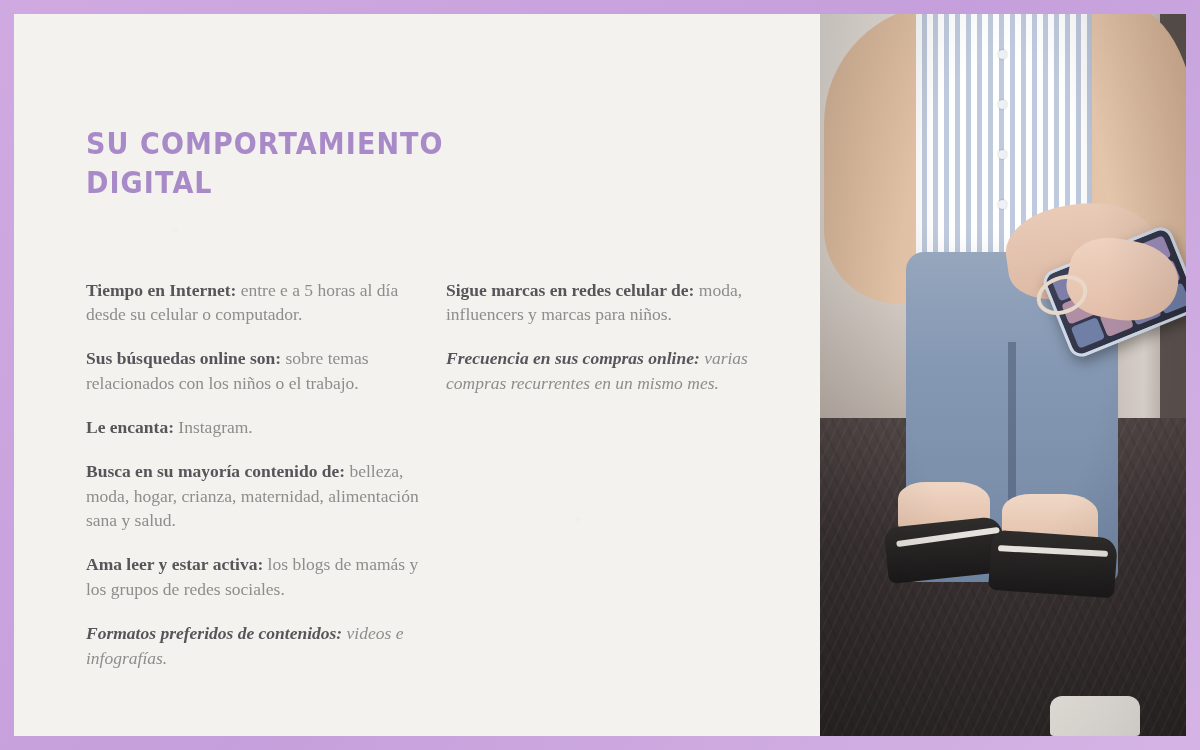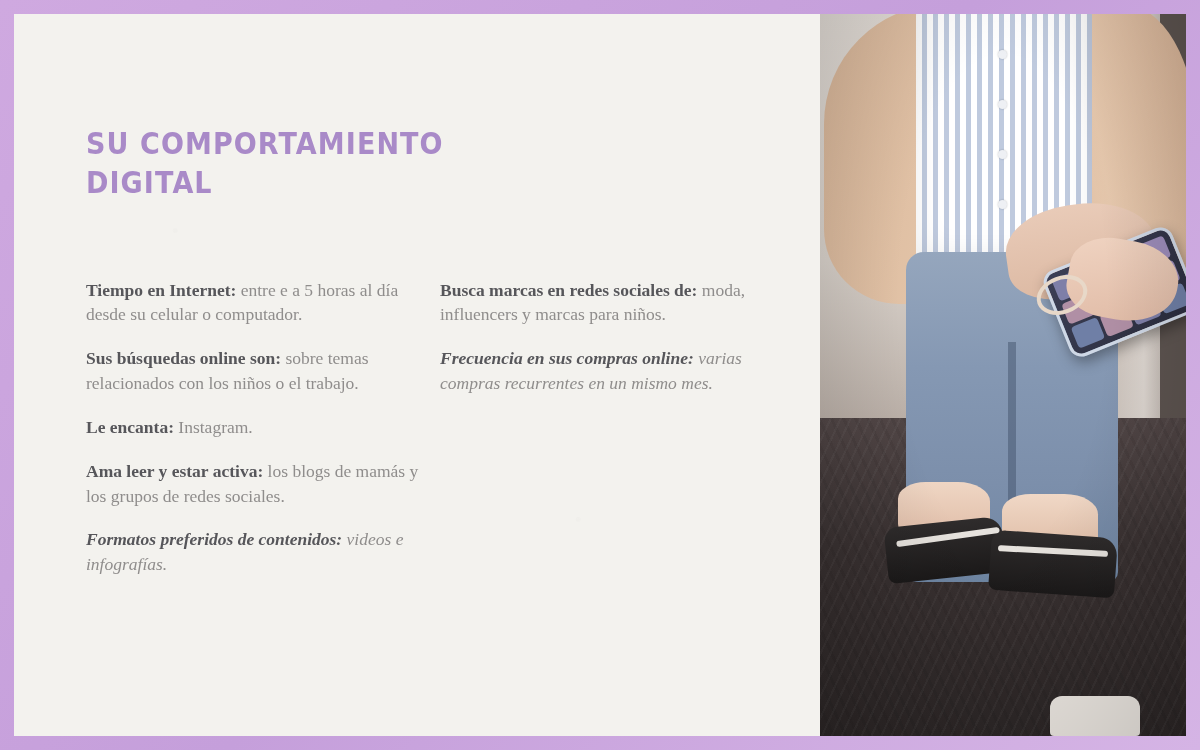--- a/index.html
+++ b/index.html
@@ -60,21 +60,21 @@
     transform: scaleX(0.9);
     transform-origin: left center;
     margin: 0 0 58px 12px;
     max-width: 420px;
   }
   .title .ln { display: block; }
 
   
   .cols {
     display: flex;
-    gap: 14px;
+    gap: 20px;
     padding-left: 12px;
   }
   .col {
     width: 340px;
   }
   .col.right { width: 350px; }
 
   .item {
     margin-bottom: 19px;
     font-size: 17.5px;
@@ -244,26 +244,27 @@
         <span class="ln">SU COMPORTAMIENTO</span>
         <span class="ln">DIGITAL</span>
       </h1>
 
       <div class="cols">
 
         <div class="col left">
           <p class="item"><span class="lead">Tiempo en Internet:</span><span> entre e a 5 horas al día desde su celular o computador.</span></p>
           <p class="item"><span class="lead">Sus búsquedas online son:</span><span> sobre temas relacionados con los niños o el trabajo.</span></p>
           <p class="item"><span class="lead">Le encanta:</span><span> Instagram.</span></p>
+          <p class="item"><span class="lead">Busca en su mayoría contenido de:</span><span> belleza, moda, hogar, crianza, maternidad, alimentación sana y salud.</span></p>
           <p class="item"><span class="lead">Ama leer y estar activa:</span><span> los blogs de mamás y los grupos de redes sociales.</span></p>
           <p class="item"><span class="lead">Formatos preferidos de contenidos:</span><span> videos e infografías.</span></p>
         </div>
 
         <div class="col right">
-          <p class="item"><span class="lead">Busca marcas en redes sociales de:</span><span> moda, influencers y marcas para niños.</span></p>
+          <p class="item"><span class="lead">Sigue marcas en redes celular de:</span><span> moda, influencers y marcas para niños.</span></p>
           <p class="item"><span class="lead">Frecuencia en sus compras online:</span><span> varias compras recurrentes en un mismo mes.</span></p>
         </div>
 
       </div>
     </div>
 
     <div class="photo">
       <div class="ph-bg"></div>
       <div class="ph-wall"></div>
       <div class="ph-doorframe"></div>

